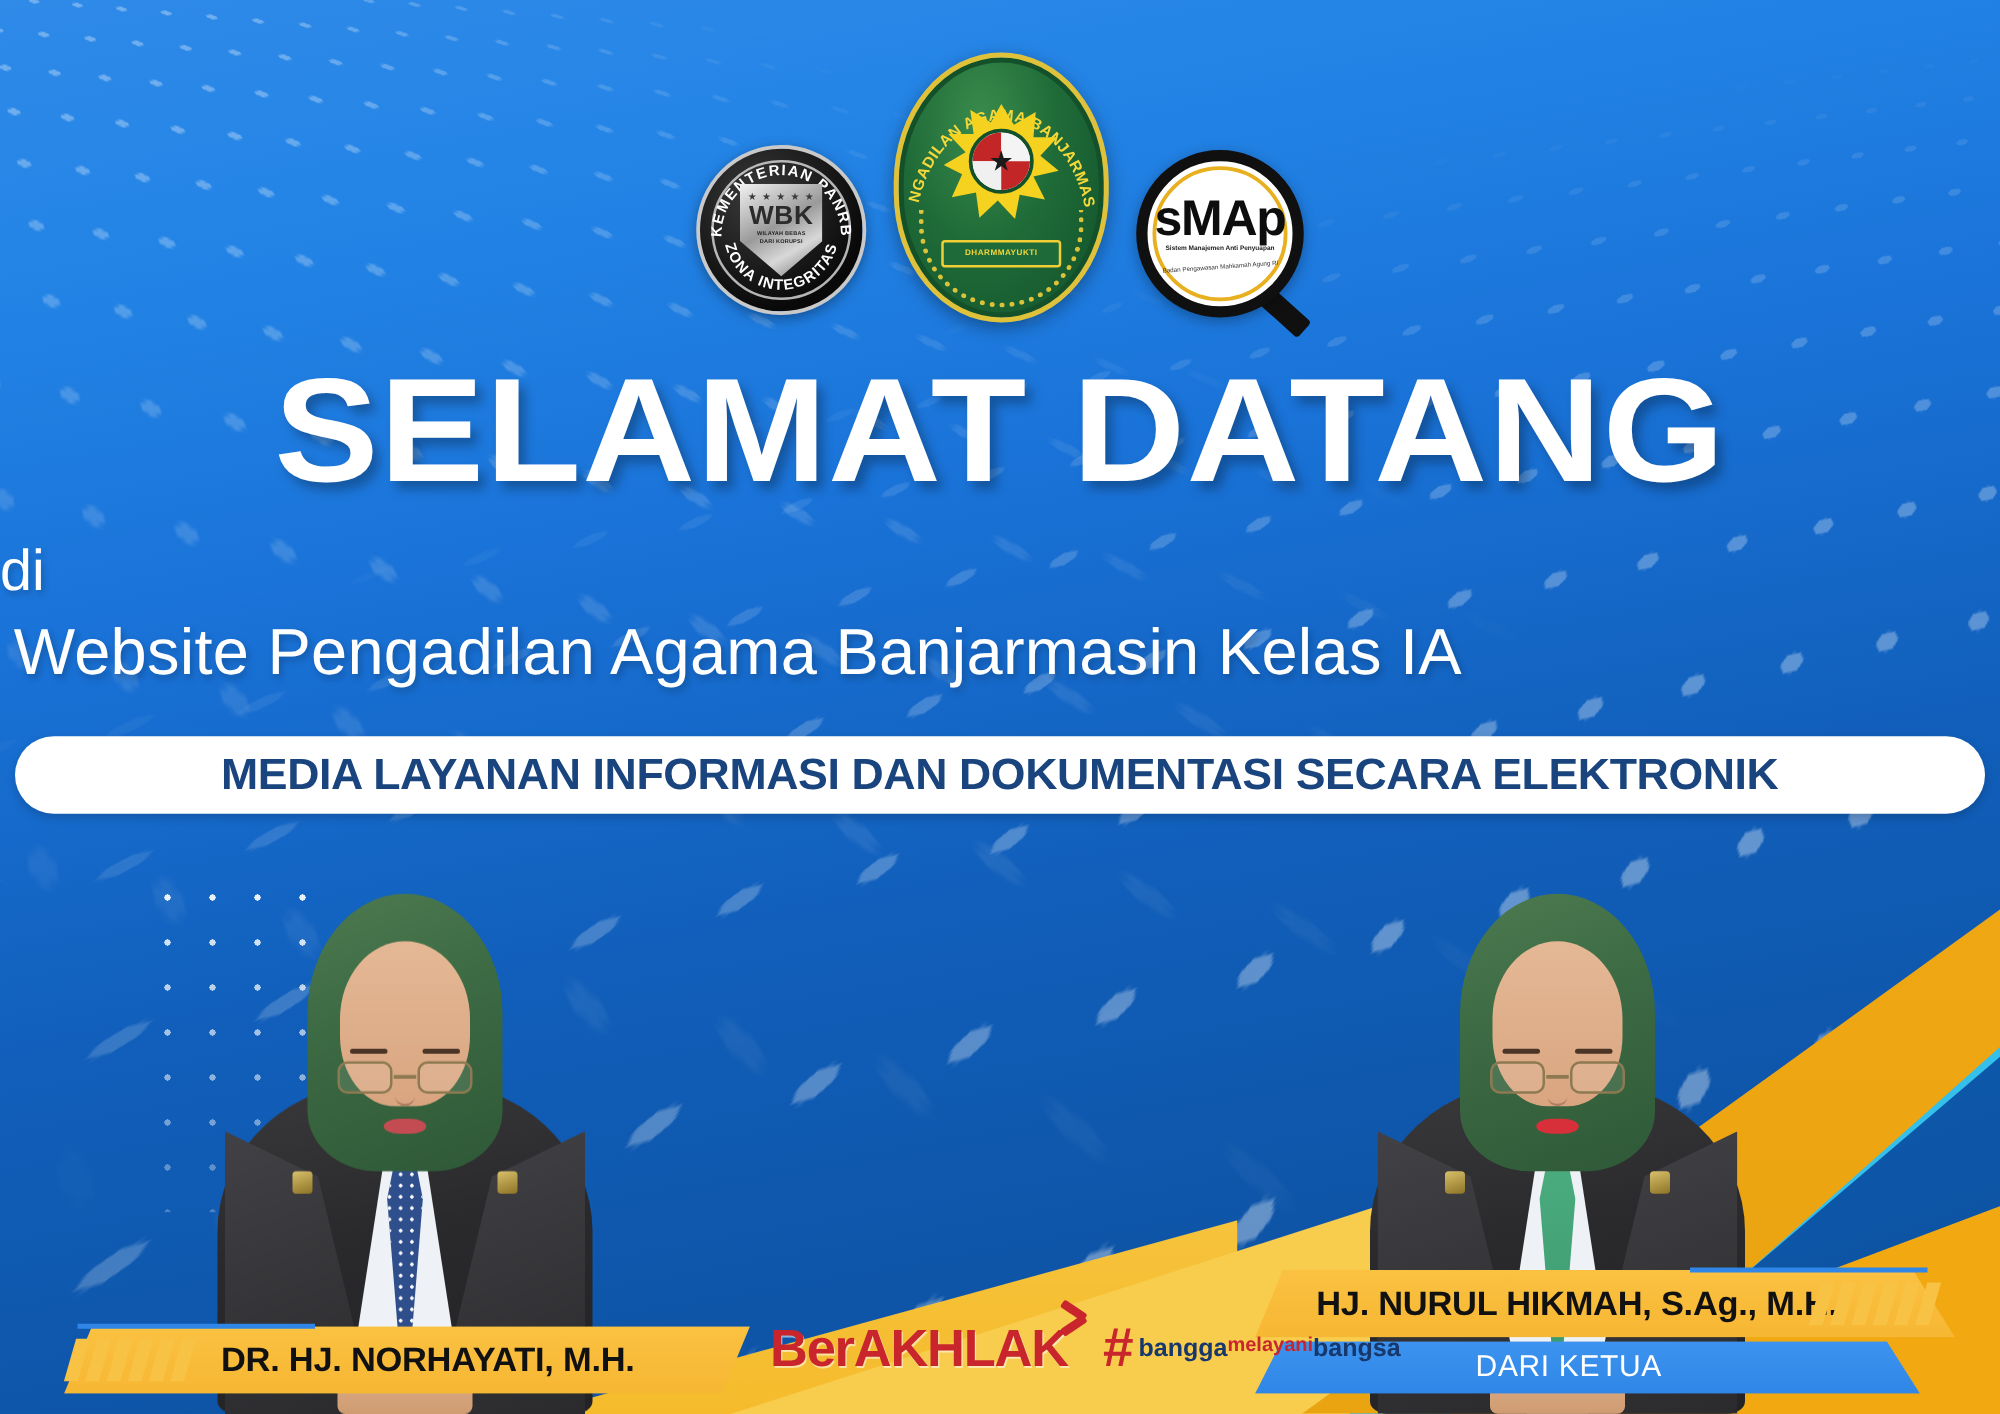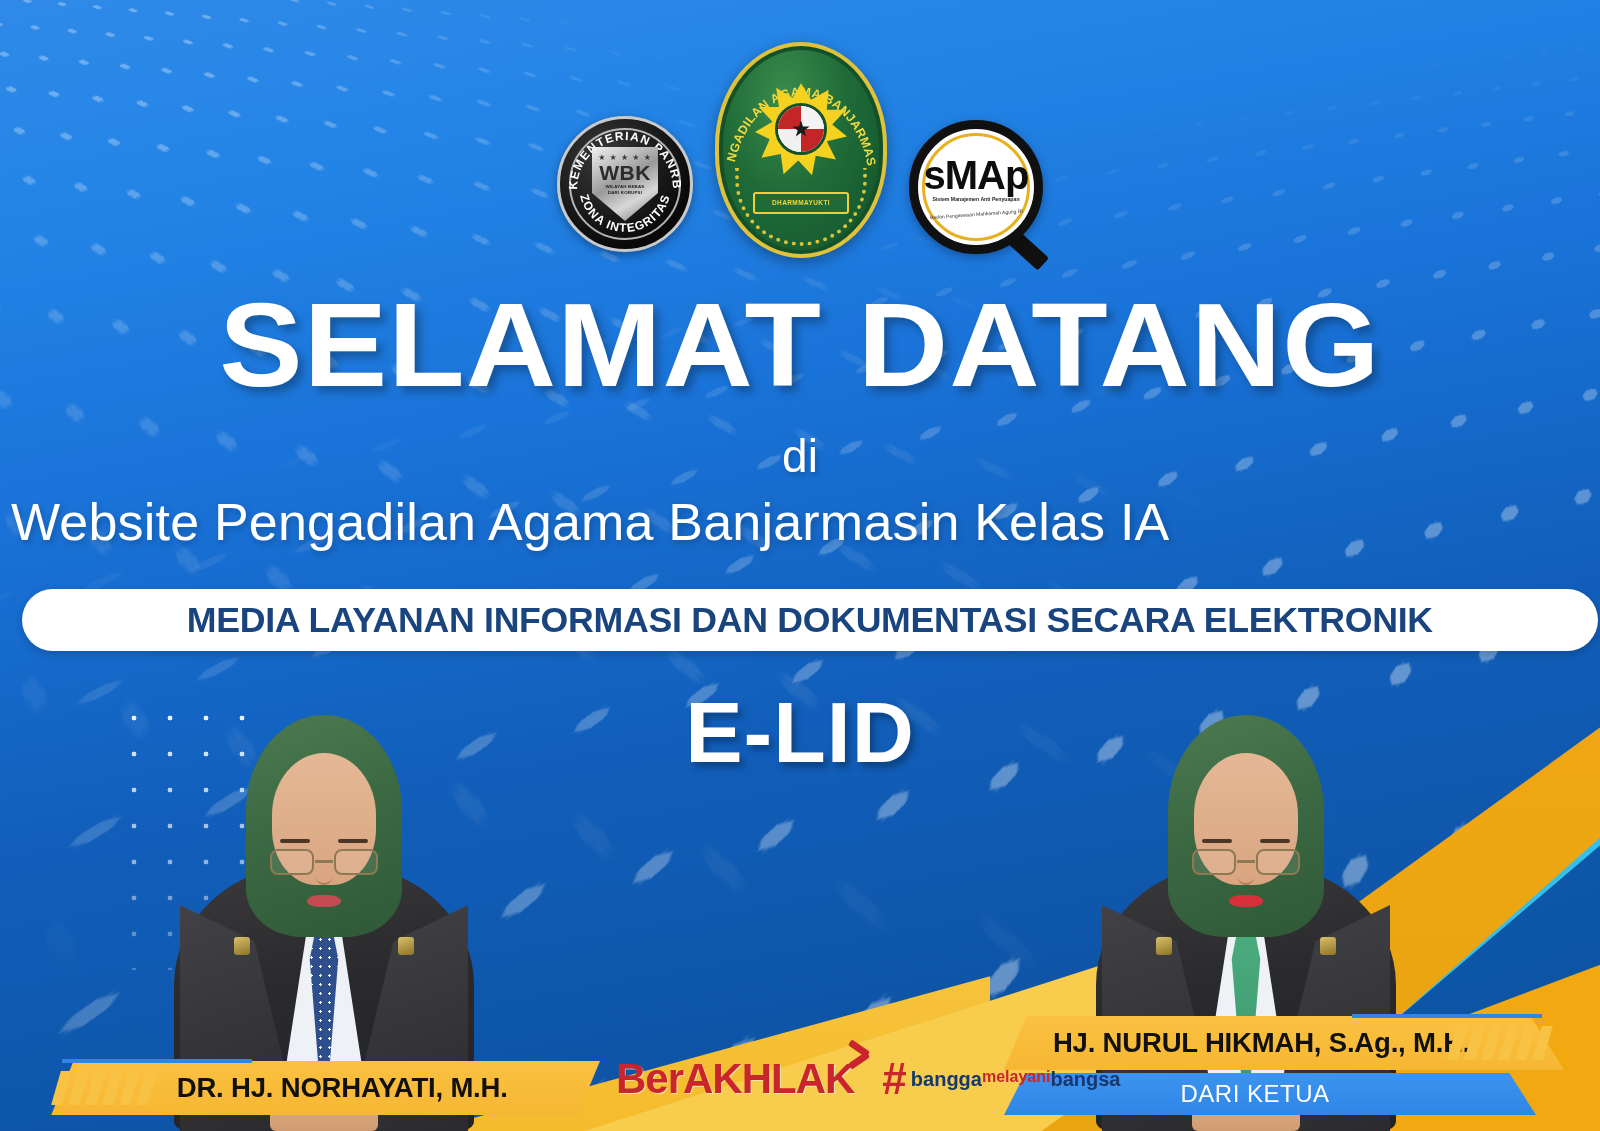--- a/index.html
+++ b/index.html
@@ -185,34 +185,34 @@
   }
 
   
   .headline{
     position:absolute; top:286px; left:0; width:100%; text-align:center;
     font-size:118px; font-weight:700; color:#ffffff; letter-spacing:1px;
     line-height:1; transform:scaleX(1.06); transform-origin:center;
     text-shadow:5px 6px 8px rgba(0,0,0,.28);
   }
   .sub-di{
-    position:absolute; top:433px; left:0; width:100%; text-align:center;
+    position:absolute; top:433px; left:0; width:100%; 
     font-size:46px; color:#ffffff; font-weight:300; line-height:1;
     text-shadow:2px 3px 5px rgba(0,0,0,.2);
   }
   .sub-site{
     position:absolute; top:495px; left:11px; width:100%; text-align:left;
     font-size:52px; color:#ffffff; font-weight:300; line-height:1.05;
     letter-spacing:.2px;
     text-shadow:2px 3px 6px rgba(0,0,0,.22);
   }
 
   
   .banner{
-    position:absolute; top:589px; left:22px; width:1576px; height:62px;
+    position:absolute; top:589px; left:12px; width:1576px; height:62px;
     background:#ffffff; border-radius:31px;
     display:flex; align-items:center; justify-content:center;
     box-shadow:0 3px 8px rgba(0,0,0,.18);
   }
   .banner span{
     font-size:35px; font-weight:700; color:#19447e; letter-spacing:-.3px;
     transform:scaleX(1.02); white-space:nowrap;
   }
 
   .elid{
@@ -452,21 +452,20 @@
   </div>
 
   <div class="headline">SELAMAT DATANG</div>
   <div class="sub-di">di</div>
   <div class="sub-site">Website Pengadilan Agama Banjarmasin Kelas IA</div>
 
   <div class="banner">
     <span>MEDIA LAYANAN INFORMASI DAN DOKUMENTASI SECARA ELEKTRONIK</span>
   </div>
 
-  <div class="elid">E-LID</div>
 
   <div class="portrait p-left">
     <div class="person">
       <div class="torso"></div>
       <div class="shirt"></div>
       <div class="tie tie-dots"></div>
       <div class="lapelL"></div>
         <div class="lapelR"></div>
       <div class="pin l"></div>
       <div class="pin r"></div>

